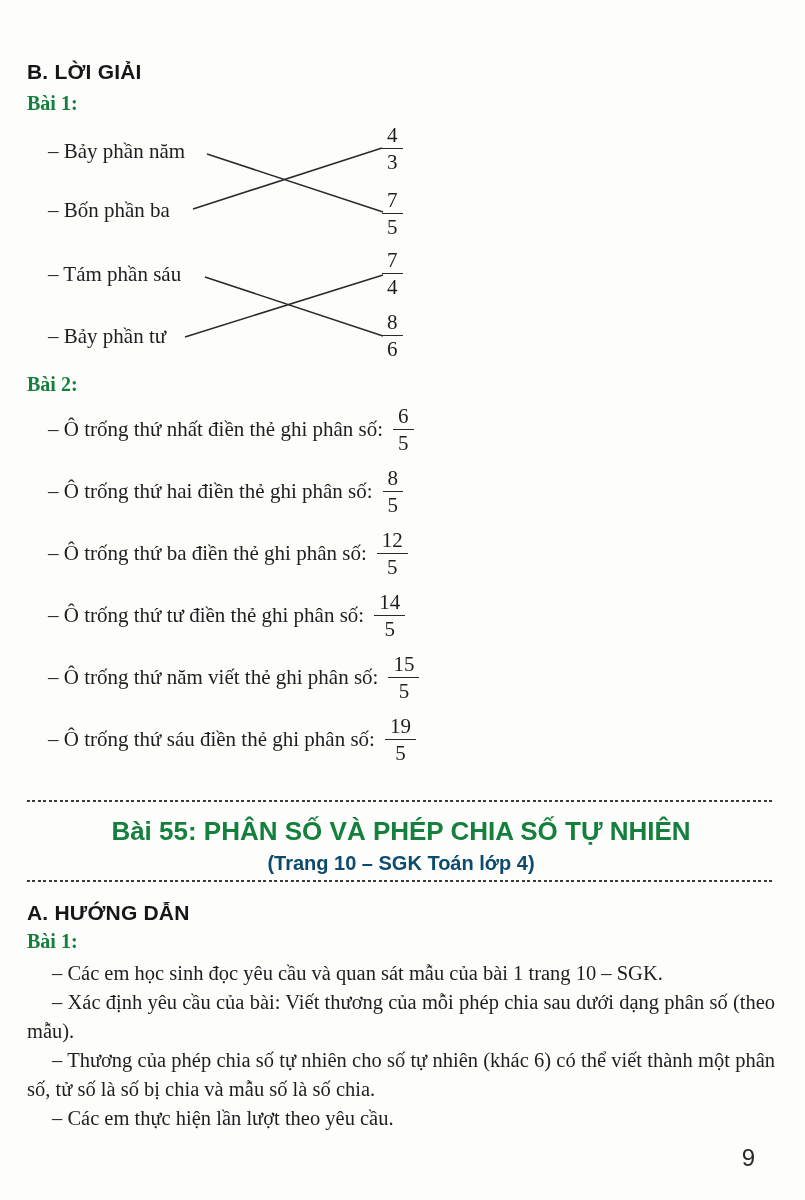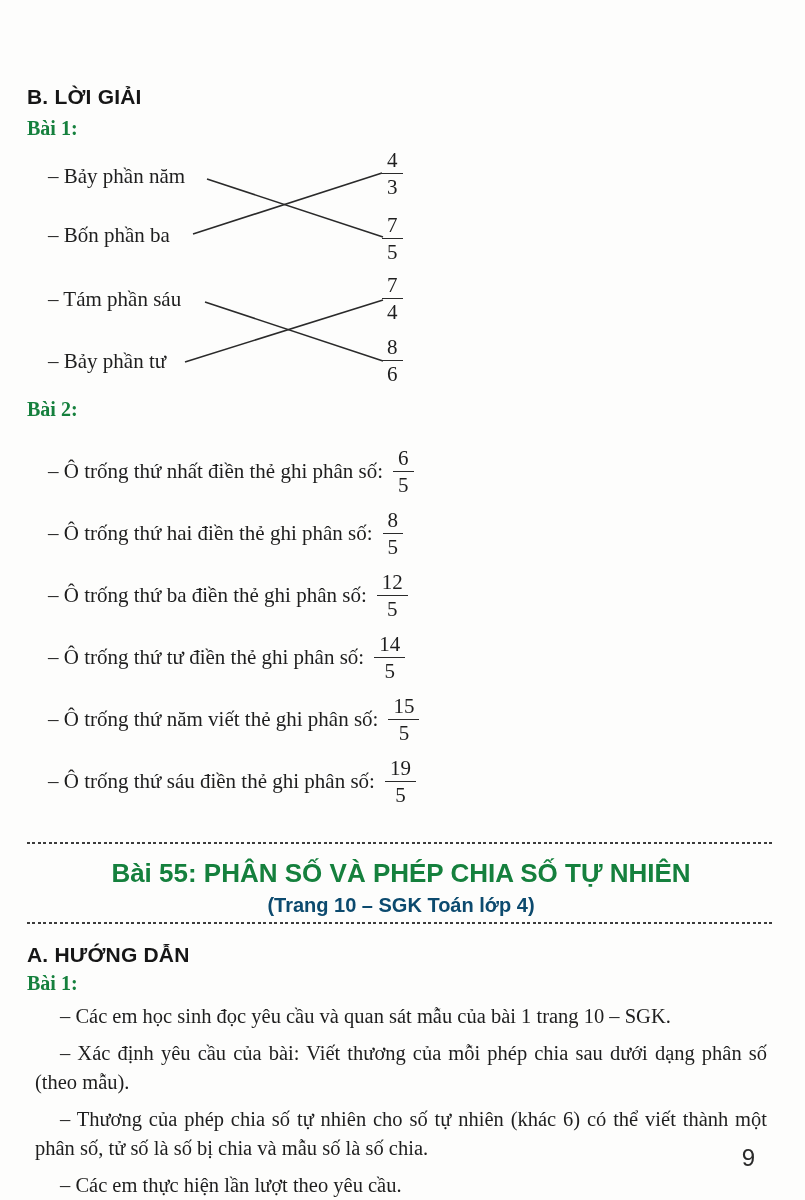--- a/index.html
+++ b/index.html
@@ -5,21 +5,21 @@
   html,body{margin:0;padding:0;}
   body{
     width:805px;height:1200px;overflow:hidden;
     background:#fdfdfc;
     font-family:"Liberation Serif", serif;
     color:#1e1e1e;
     position:relative;
   }
   .page{
     position:absolute;inset:0;
-    padding:86px 30px 0 27px;
+    padding:61px 30px 0 27px;
     box-sizing:border-box;
   }
   
   .sans-heading{
     margin:0;
     font-family:"Liberation Sans", sans-serif;
     font-weight:bold;
     font-size:21px;line-height:21px;
     color:#161616;
     letter-spacing:.2px;
@@ -60,21 +60,21 @@
     text-align:center;
   }
   .frac .den{padding-top:2px;text-align:center;}
   .match-frac{position:absolute;left:355px;}
   
   .bai2-row{
     display:flex;align-items:center;
     margin-left:21px;margin-top:12px;
     height:50px;
   }
-  .bai2-row:first-child{margin-top:26px;}
+  .bai2-row:first-child{margin-top:9px;}
   .bai2-text{font-size:21px;margin-right:10px;white-space:nowrap;}
   
   .lesson-header{
     margin-top:36px;
     padding:8px 0 7px;
     position:relative;
     text-align:center;
   }
   .dashed-rule{
     height:2px;border:0;margin:0;
@@ -90,21 +90,21 @@
   }
   .lesson-subtitle{
     margin:6px 0 0;
     font-family:"Liberation Sans", sans-serif;
     font-weight:bold;font-size:20px;line-height:24px;
     color:#0c4a6e;
   }
   
   .paragraphs{margin-top:7px;}
   .para{
-    margin:8px;
+    margin:0;
     font-size:20.5px;line-height:29px;
     text-align:justify;
     text-indent:25px;
   }
   .page-number{
     position:absolute;
     right:50px;top:1144px;
     font-family:"Liberation Sans", sans-serif;
     font-size:24px;color:#2a2a2a;
   }

